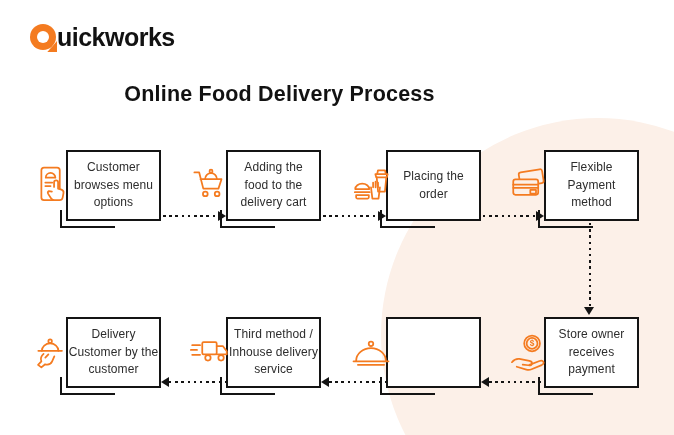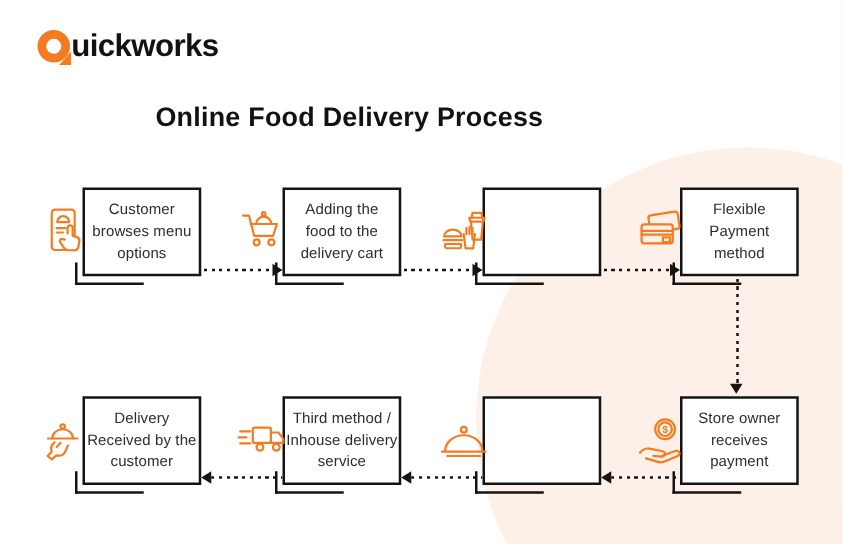--- a/index.html
+++ b/index.html
@@ -105,20 +105,22 @@
   <svg class="step-icon" viewBox="0 0 48 48" fill="none" stroke="currentColor" stroke-width="2" stroke-linecap="round" stroke-linejoin="round">
     <path d="M31 10.5 l1-4.5 h8 l1 4.5"></path>
     <path d="M29 10.5 h14 l-1 3.5 h-12 Z"></path>
     <path d="M30.5 14 l1.6 16.5 h7.8 L41.5 14"></path>
     <path d="M6 27.5 a8 6.2 0 0 1 16 0 Z"></path>
     <path d="M5.5 31 h17"></path>
     <path d="M7 34.5 h14.5 v2.3 a1.6 1.6 0 0 1 -1.6 1.6 H8.6 A1.6 1.6 0 0 1 7 36.8 Z"></path>
     <path d="M24 25.5 l1.6 13 h7 l1.6-13"></path>
     <path d="M26.4 25.5 v-5.5 M29.2 25.5 v-6.5 M32 25.5 v-5.5"></path>
   </svg>
+  <div class="box-label">Placing the
+order</div>
 </div>
 
 <div class="box b4">
   <svg class="step-icon" viewBox="0 0 48 48" fill="none" stroke="currentColor" stroke-width="2" stroke-linecap="round" stroke-linejoin="round">
     <rect x="13" y="6.5" width="27" height="16" rx="2.5" transform="rotate(-9 26.5 14.5)"></rect>
     <rect x="6" y="16.5" width="28.5" height="17.5" rx="2.5" style="fill:var(--bg-circle,#FCF0E8)"></rect>
     <path d="M6 22.5 h28.5 M6 26 h28.5"></path>
     <rect x="25.5" y="28.5" width="6.5" height="4.2"></rect>
   </svg>
   <div class="box-label">Flexible
@@ -163,21 +165,21 @@
 
 <div class="box b8">
   <svg class="step-icon" viewBox="0 0 48 48" fill="none" stroke="currentColor" stroke-width="2" stroke-linecap="round" stroke-linejoin="round">
     <path d="M13.5 21.5 a9.5 8.5 0 0 1 19 0"></path>
     <circle cx="23" cy="10.5" r="2"></circle>
     <path d="M9.5 21.5 h27"></path>
     <path d="M15.5 25 q-4.5 4-2.5 8.5 l-3.8 4 3.8 3 4.3-3.6 q5.8 1.4 8-3.4 l2.5-5.6"></path>
     <path d="M21 25.5 l-3.5 3.8"></path>
   </svg>
   <div class="box-label">Delivery
-Received by the
+Customer by the
 customer</div>
 </div>
 
 <div class="h-line" style="left:163px;top:215px;width:55px"></div>
 <div class="arr arr-r" style="left:218px;top:211px"></div>
 
 <div class="h-line" style="left:323px;top:215px;width:55px"></div>
 <div class="arr arr-r" style="left:378px;top:211px"></div>
 
 <div class="h-line" style="left:483px;top:215px;width:53px"></div>

